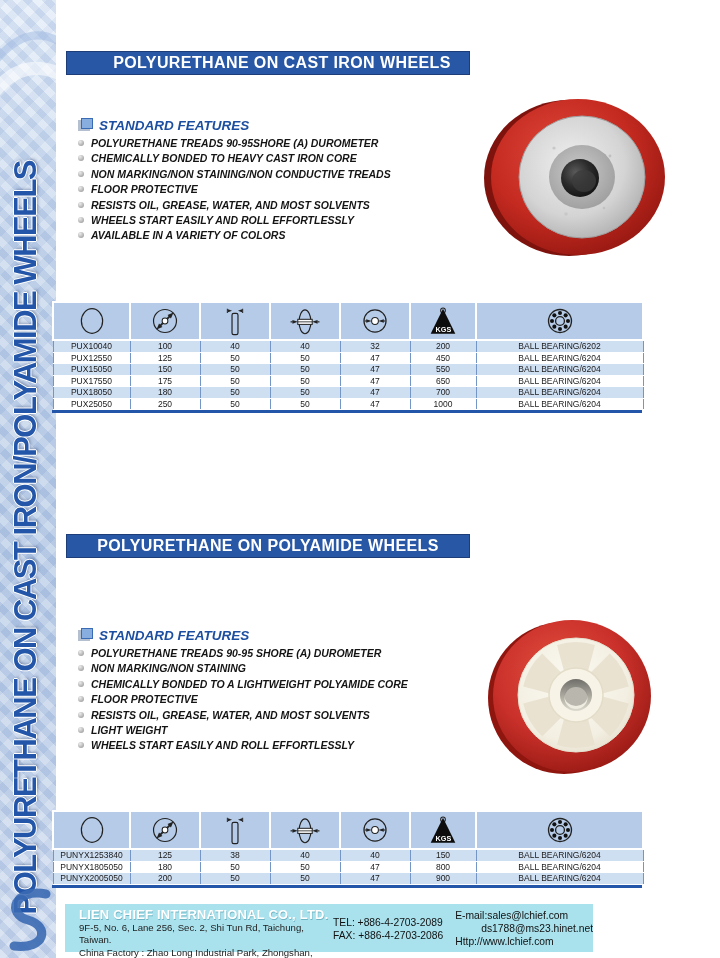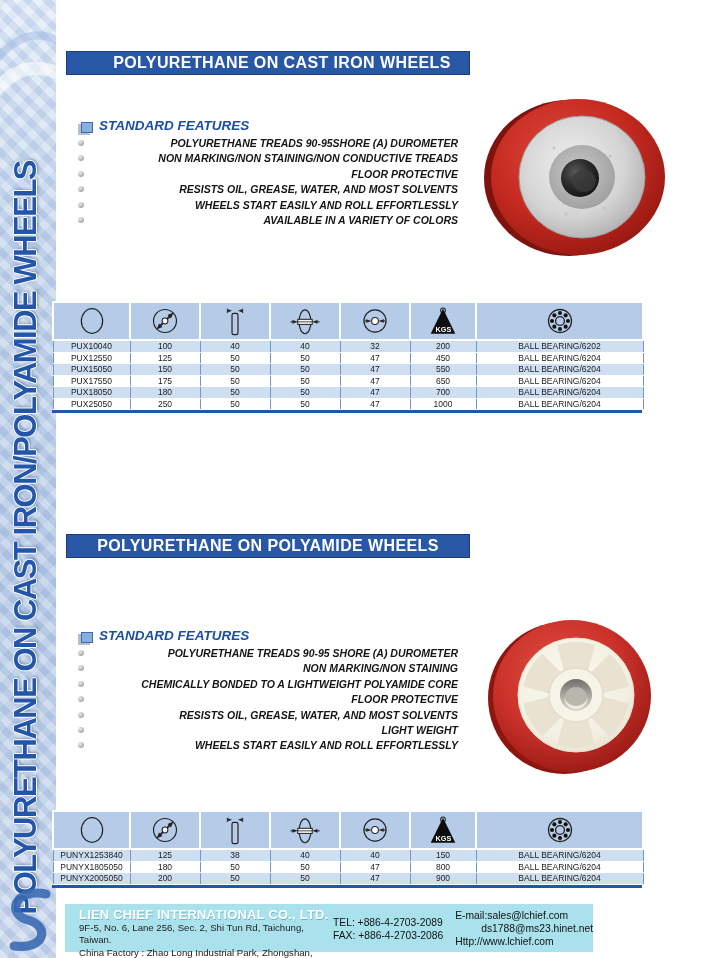--- a/index.html
+++ b/index.html
@@ -25,25 +25,25 @@
   
   .banner { position:absolute; left:66px; width:404px; height:24px;
     background:#2857a6; border:1px solid #1c3d78; box-sizing:border-box;
     display:flex; align-items:center; justify-content:center; }
   .banner span { color:#fff; font-weight:bold; font-size:16px; letter-spacing:.4px; }
   .banner1 { top:51px;padding-left:28px; } .banner2 { top:534px; }
 
   
   .features { position:absolute; left:78px; width:380px; }
   .features1 { top:118px; } .features2 { top:628px; }
-  .feat-head { display:flex; align-items:flex-end; gap:6px; margin-bottom:5px;
+  .feat-head { display:flex; align-items:flex-start; gap:6px; margin-bottom:5px;
     color:#1d4fa1; font-weight:bold; font-style:italic; font-size:13.5px; }
   .feat-icon { width:10px; height:9px; background:#87aede; border:1px solid #3a6cb5;
     box-shadow:-3px 2px 0 #b4bfd0; margin-left:3px; flex:none; }
-  .feature-line { display:flex; align-items:flex-start; gap:7px; margin-bottom:4.4px;justify-content:space-between; }
+  .feature-line { display:flex; align-items:flex-start; gap:7px; margin-bottom:4.4px; }
   .bullet { width:6px; height:6px; border-radius:50%; flex:none; margin-top:2px;
     background:radial-gradient(circle at 35% 30%, #ececec, #8f8f8f); }
   .feature-text { font-size:10.5px; font-weight:bold; font-style:italic;
     color:#141414; line-height:11px; }
 
   
   .wheel { position:absolute; }
   .wheel1 { left:482px; top:96px; }
   .wheel2 { left:487px; top:618px; }
 
@@ -148,20 +148,24 @@
 
   <div class="features features1">
     <div class="feat-head">
       <span class="feat-icon"></span>
       <span>STANDARD FEATURES</span>
     </div>
     <div class="feat-list">
         <div class="feature-line">
           <span class="bullet"></span>
           <span class="feature-text">POLYURETHANE TREADS 90-95SHORE (A) DUROMETER</span>
+        </div>
+        <div class="feature-line">
+          <span class="bullet"></span>
+          <span class="feature-text">CHEMICALLY BONDED TO HEAVY CAST IRON CORE</span>
         </div>
         <div class="feature-line">
           <span class="bullet"></span>
           <span class="feature-text">NON MARKING/NON STAINING/NON CONDUCTIVE TREADS</span>
         </div>
         <div class="feature-line">
           <span class="bullet"></span>
           <span class="feature-text">FLOOR PROTECTIVE</span>
         </div>
         <div class="feature-line">

